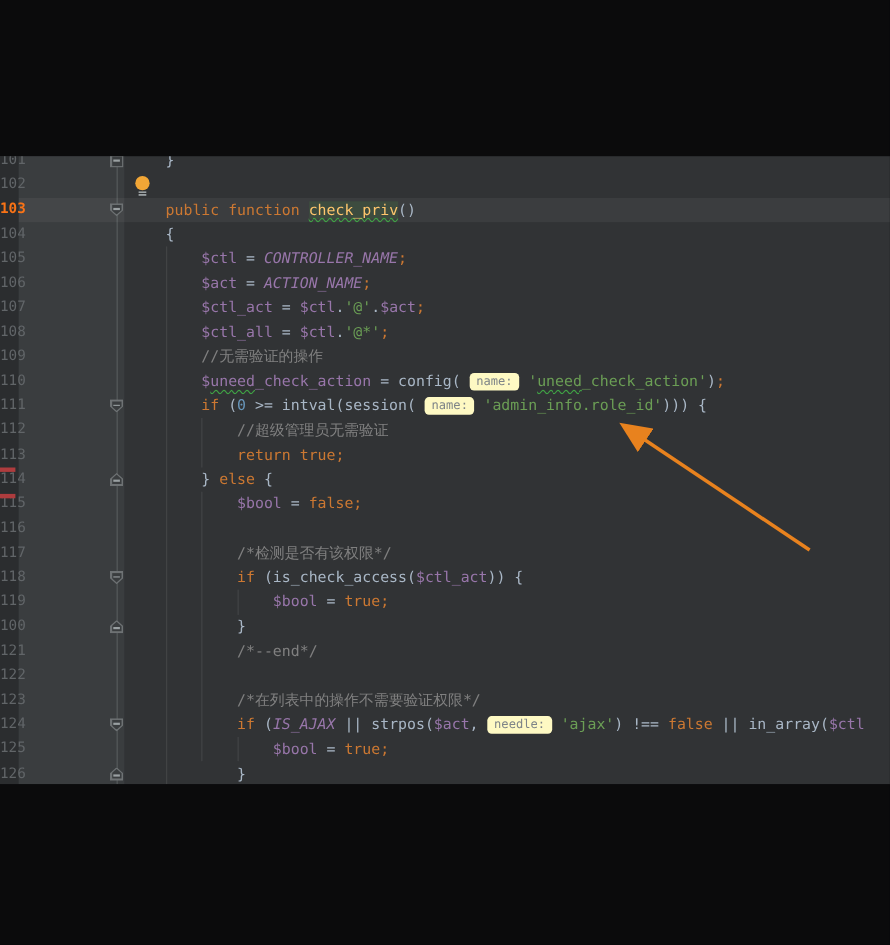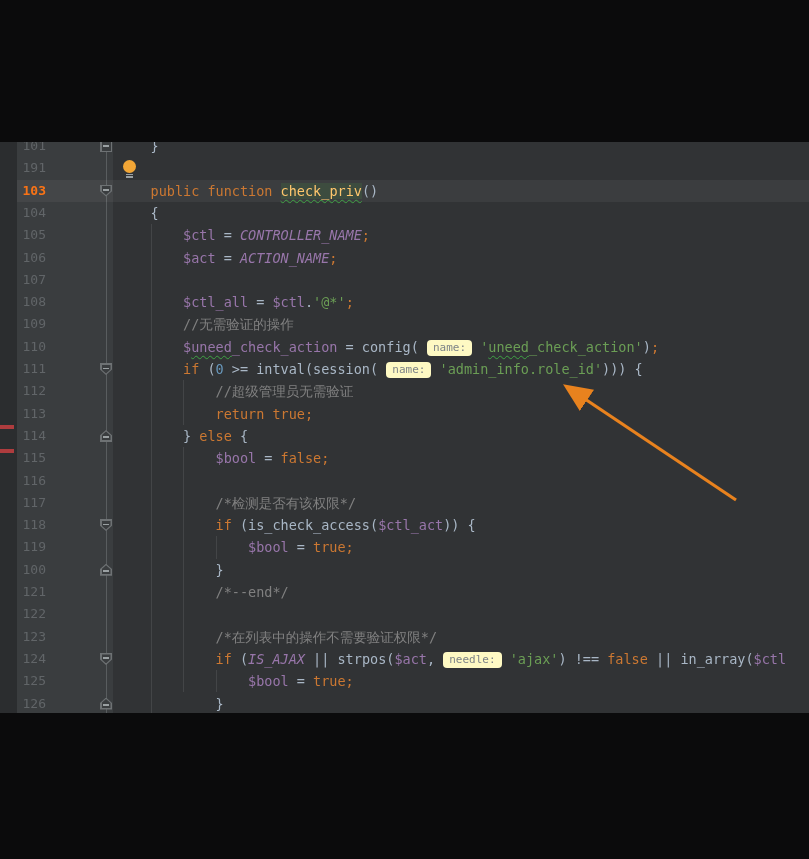--- a/index.html
+++ b/index.html
@@ -10,21 +10,21 @@
   .bottom-bar{top:713px;height:146px;}
   .editor{position:absolute;left:0;top:142px;width:809px;height:571px;background:#313335;overflow:hidden;}
   .left-strip{position:absolute;left:0;top:0;bottom:0;width:17px;background:#2b2d2f;}
   .gutter{position:absolute;left:17px;top:0;bottom:0;width:96px;background:#3a3d3f;}
   .fold-rail{position:absolute;left:106px;top:0;bottom:0;width:1px;background:#595d5f;}
   .guides{position:absolute;inset:0;}
   .guide{position:absolute;width:1px;background:rgba(255,255,255,0.09);}
   .code-layer{position:absolute;inset:0;}
   .row{position:absolute;left:0;right:0;height:22.3px;}
   .curband{position:absolute;left:17px;right:0;top:0;bottom:0;background:rgba(255,255,255,0.05);}
-  .lnum{position:absolute;left:0;top:0;width:46px;text-align:right;font-size:13px;line-height:22.3px;color:#616568;}
+  .lnum{position:absolute;left:0;top:0;width:46px;text-align:left;font-size:13px;line-height:22.3px;color:#616568;}
   .row.cur .lnum{color:#f97316;font-weight:bold;}
   .code{position:absolute;left:118px;top:0;white-space:pre;font-size:13.5px;line-height:22.3px;color:#a9b7c6;}
   .tok{white-space:pre;}
   .p{color:#a9b7c6;}
   .k{color:#cc7832;}
   .v{color:#9876aa;}
   .c{color:#9876aa;font-style:italic;}
   .s{color:#6b9e55;}
   .cm{color:#808080;}
   .n{color:#6897bb;}
@@ -71,21 +71,21 @@
         <div class="row" style="top: -7px;">
           <span class="lnum">101</span>
           <span class="fold f-sq">
             <span class="outer"></span>
             <span class="inner"></span>
             <span class="dash"></span>
           </span>
           <span class="code"><span class="tok p">    }</span></span>
         </div>
         <div class="row" style="top: 15.3px;">
-          <span class="lnum">191</span>
+          <span class="lnum">102</span>
           <span class="bulb">
             <span class="bulb-base"></span>
           </span>
           <span class="code"></span>
         </div>
         <div class="row cur" style="top: 37.6px;">
           <span class="curband"></span>
           <span class="lnum">103</span>
           <span class="fold f-down">
             <span class="outer"></span>
@@ -101,20 +101,21 @@
         <div class="row" style="top: 82.2px;">
           <span class="lnum">105</span>
           <span class="code"><span class="tok p">        </span><span class="tok v">$ctl</span><span class="tok p"> = </span><span class="tok c">CONTROLLER_NAME</span><span class="tok semi">;</span></span>
         </div>
         <div class="row" style="top: 104.5px;">
           <span class="lnum">106</span>
           <span class="code"><span class="tok p">        </span><span class="tok v">$act</span><span class="tok p"> = </span><span class="tok c">ACTION_NAME</span><span class="tok semi">;</span></span>
         </div>
         <div class="row" style="top: 126.8px;">
           <span class="lnum">107</span>
+          <span class="code"><span class="tok p">        </span><span class="tok v">$ctl_act</span><span class="tok p"> = </span><span class="tok v">$ctl</span><span class="tok p">.</span><span class="tok s">'@'</span><span class="tok p">.</span><span class="tok v">$act</span><span class="tok semi">;</span></span>
         </div>
         <div class="row" style="top: 149.1px; padding-left: 39px;">
           <span class="lnum">108</span>
           <span class="code"><span class="tok p">        </span><span class="tok v">$ctl_all</span><span class="tok p"> = </span><span class="tok v">$ctl</span><span class="tok p">.</span><span class="tok s">'@*'</span><span class="tok semi">;</span></span>
         </div>
         <div class="row" style="top: 171.4px;">
           <span class="lnum">109</span>
           <span class="code"><span class="tok p">        </span><span class="tok cm">//无需验证的操作</span></span>
         </div>
         <div class="row" style="top: 193.7px;">

